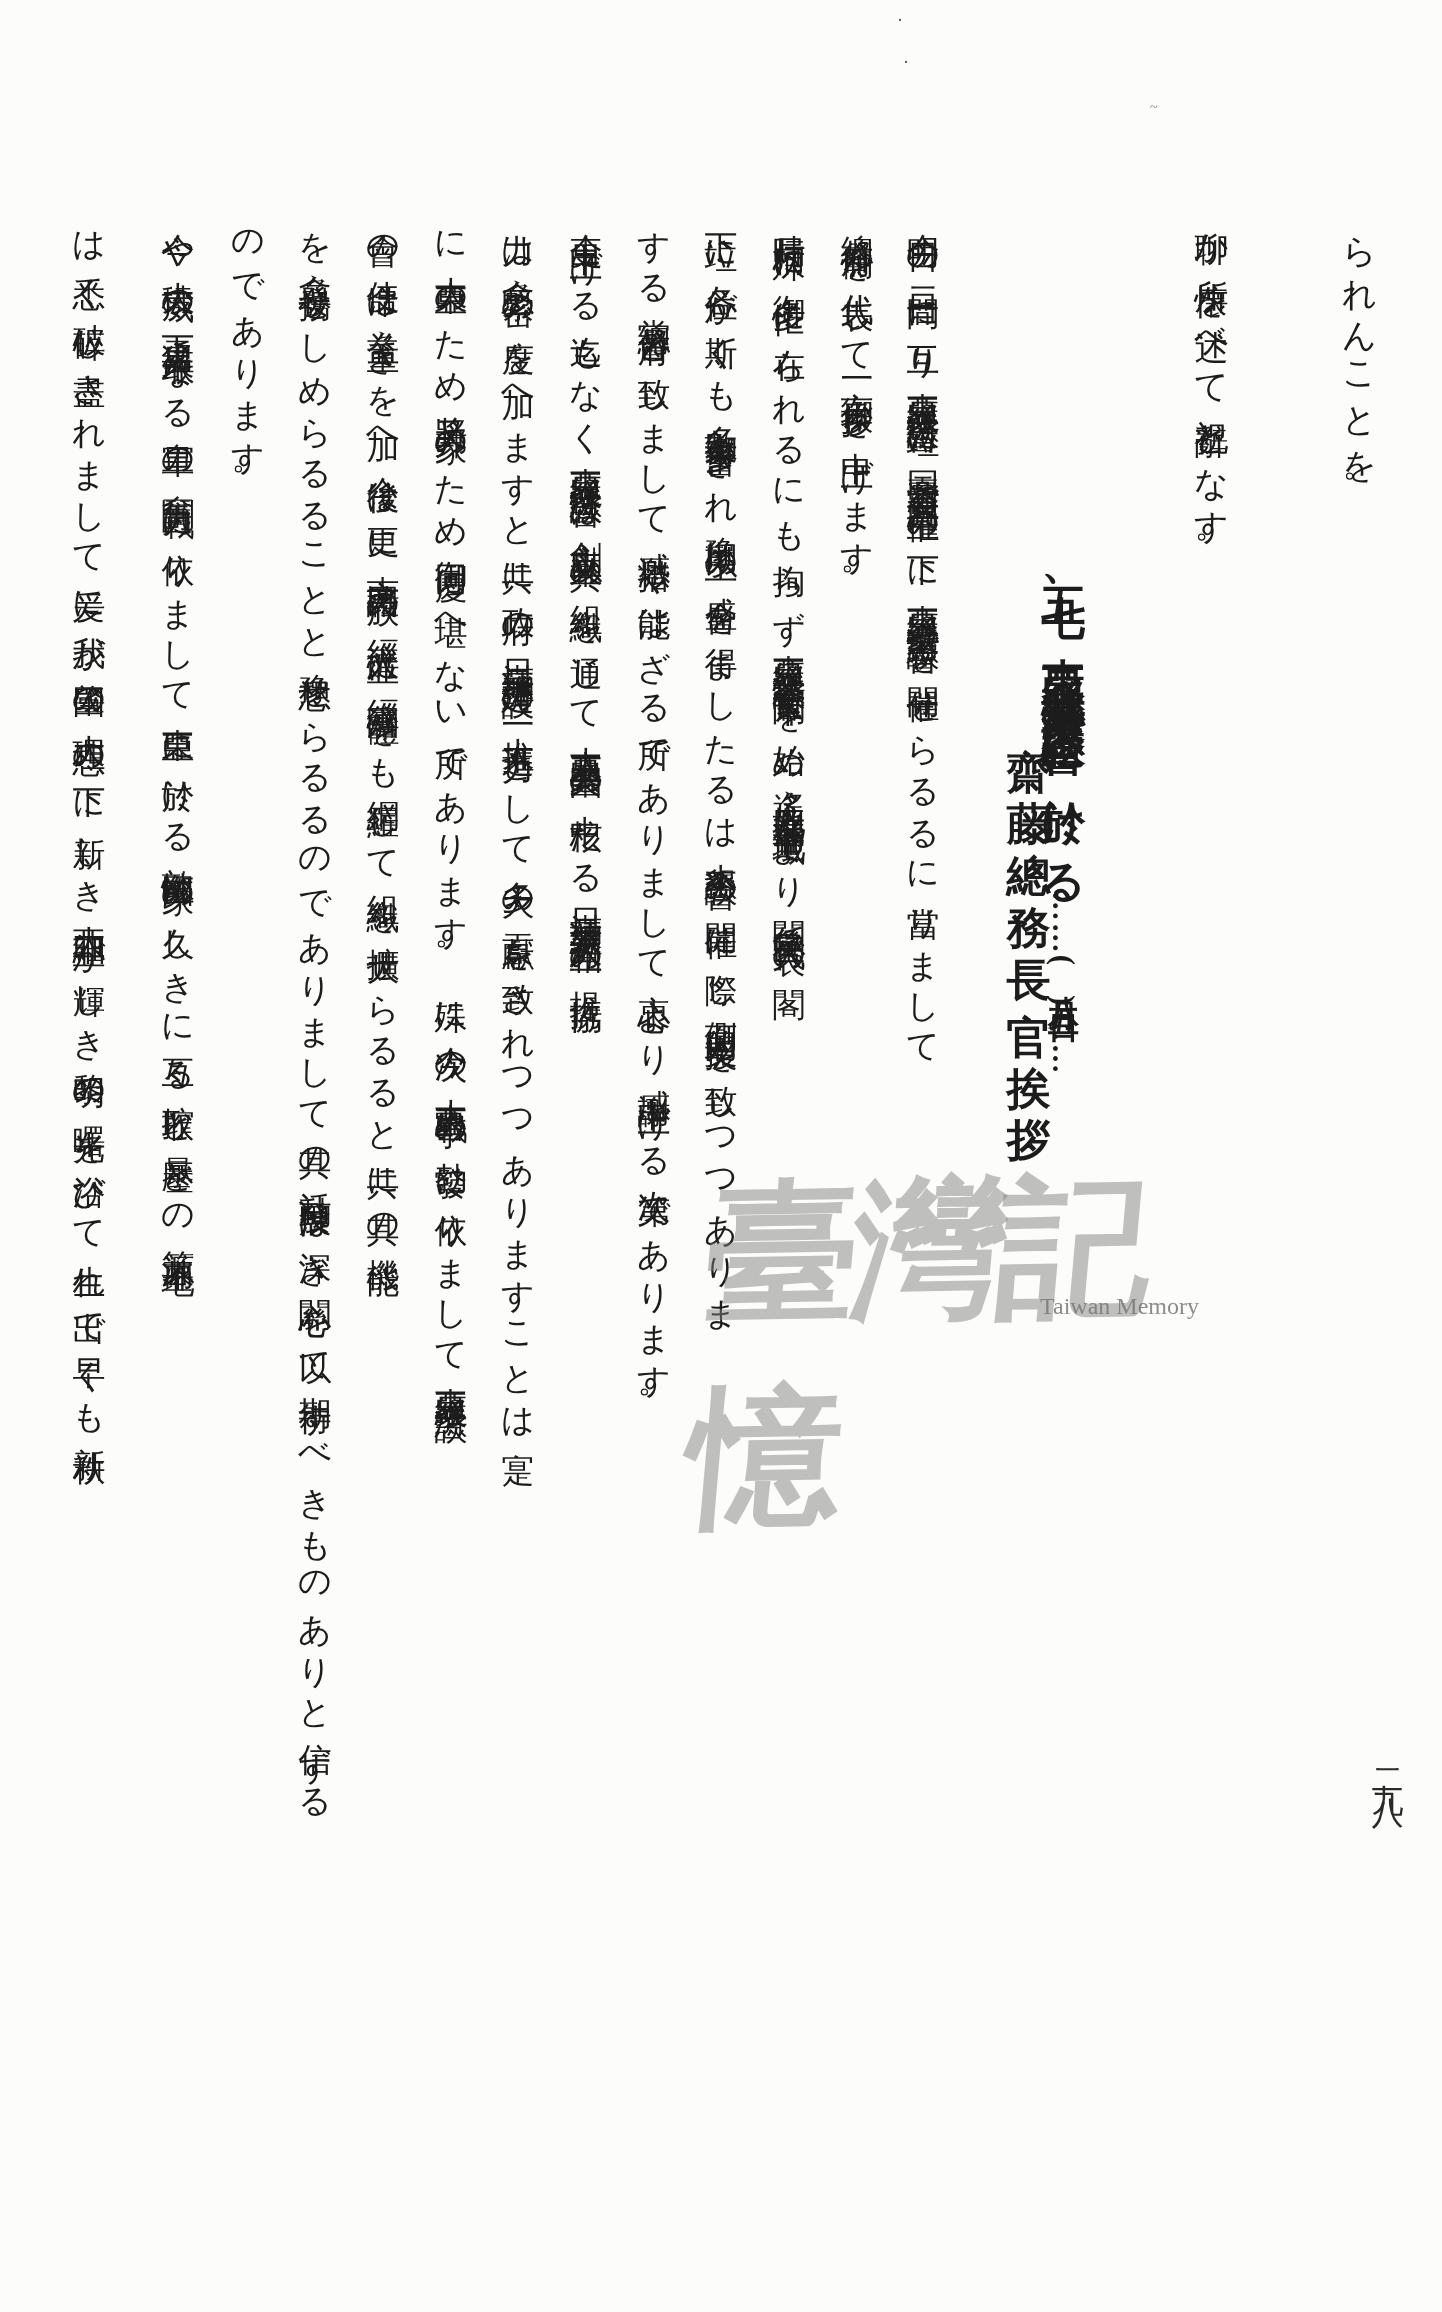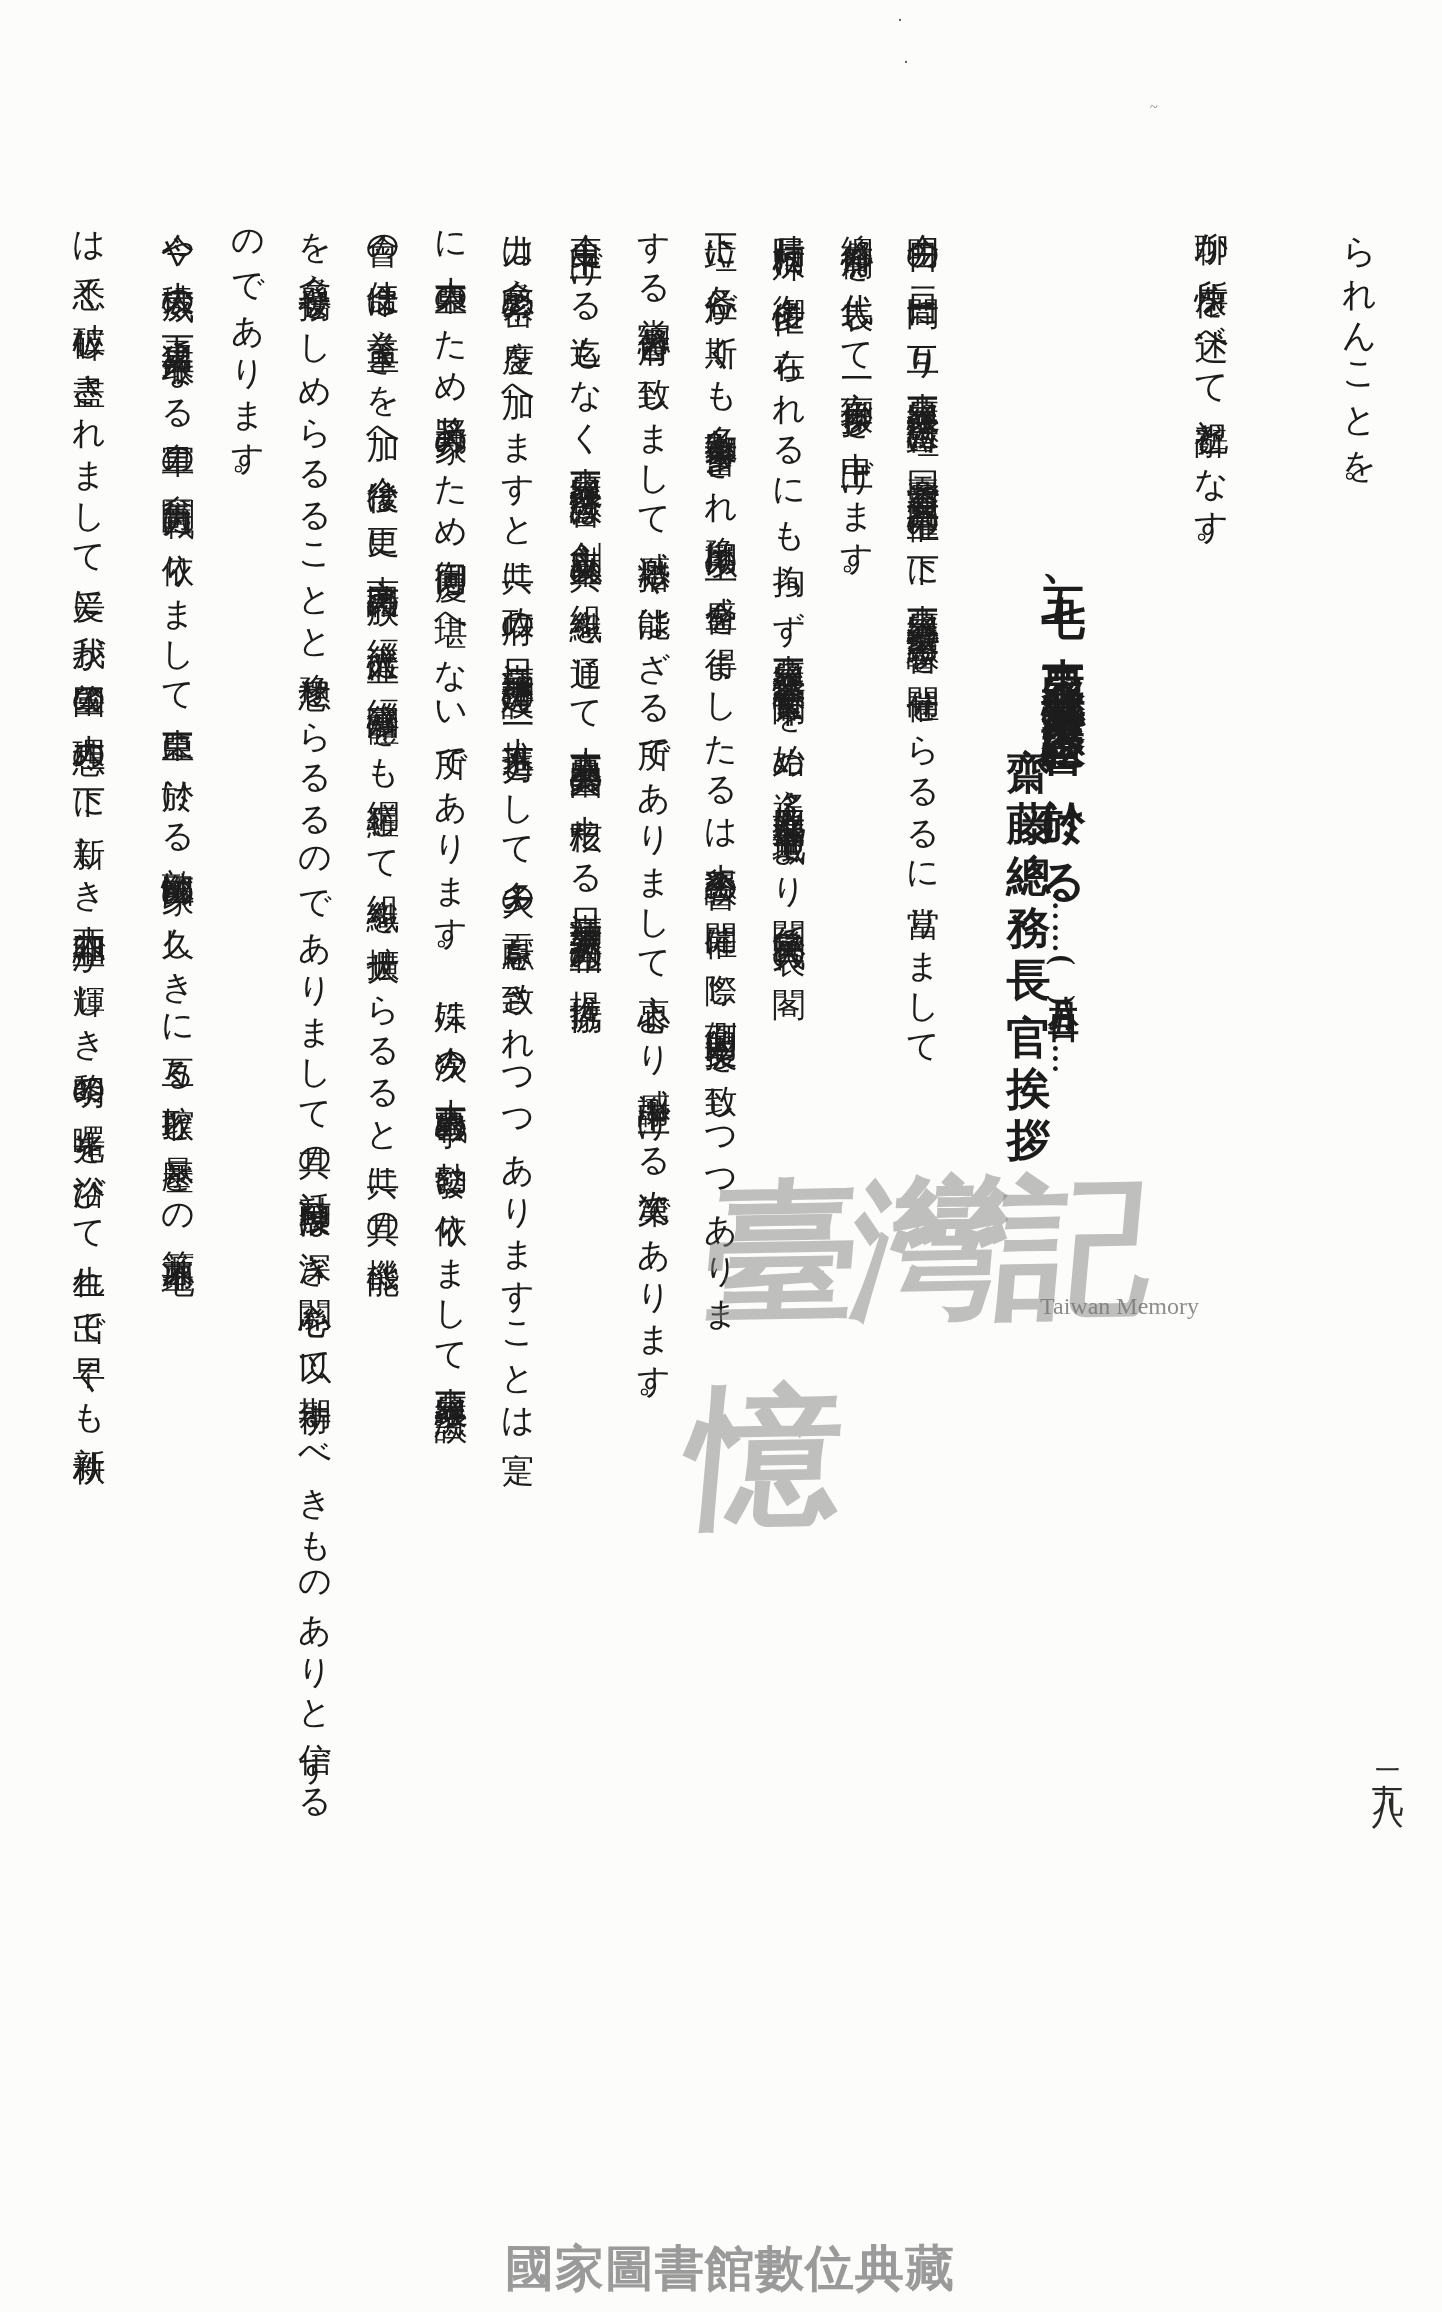--- a/index.html
+++ b/index.html
@@ -90,15 +90,14 @@
   <div class="vcol body-col bc10">を愈々發揚せしめらるることと豫想せらるるのでありまして其の活動發展は深き關心を以て期待すべきものありと信ずる</div>
   <div class="vcol body-col bc11">のであります。</div>
   <div class="vcol body-col bc12">今や大稜威の下勇猛果敢なる皇軍の奮鬪力戰に依りまして東亞に於ける敵性國家の久しきに亙る搾取と暴壓との策源基地</div>
   <div class="vcol body-col bc13">は悉く破碎し盡されまして爰に我が肇國の大理想の下に新しき大亞細亞が輝しき黎明の曙光を浴びて生れ出で早くも新秩</div>
 
   <div class="vcol page-number">二九八</div>
 
   <div class="wm-cjk">臺灣記憶</div>
   <div class="wm-latin">Taiwan Memory</div>
 
-  <div class="wm-bottom">國家圖書館數位典藏</div>
 
 </div>
 
 </body></html>

